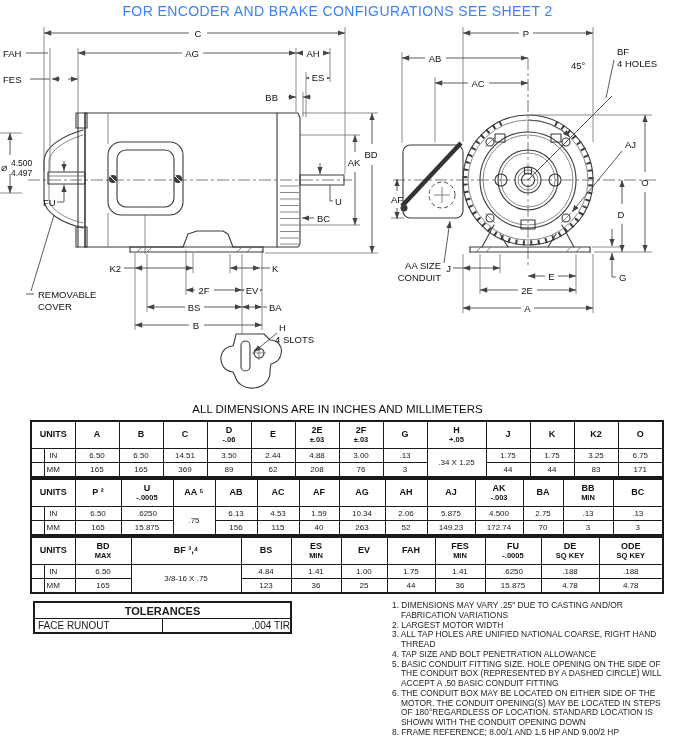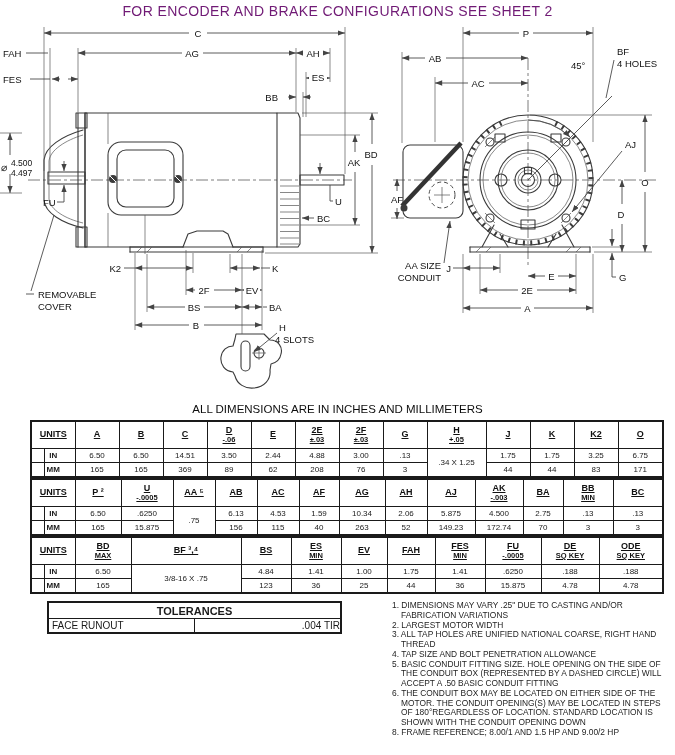--- a/index.html
+++ b/index.html
@@ -1,48 +1,48 @@
 <!DOCTYPE html>
 <html><head>
 <meta charset="utf-8">
 <style>
   html,body{margin:0;padding:0;background:#fff;}
   .page{position:relative;width:675px;height:755px;background:#fff;overflow:hidden;
         font-family:"Liberation Sans",sans-serif;color:#111;}
   .title{position:absolute;top:3px;left:0;width:675px;text-align:center;
-         font-size:14px;letter-spacing:.4px;color:#701a75;}
+         font-size:14px;letter-spacing:.4px;color:#3b82f6;}
   .units-note{position:absolute;top:403px;left:0;width:675px;text-align:center;
          font-size:11.5px;color:#0d0d0d;}
   svg{position:absolute;left:0;top:22px;}
   svg text{font-family:"Liberation Sans",sans-serif;font-size:9.5px;fill:#111;text-anchor:middle;}
   .ta-s{text-anchor:start}.ta-e{text-anchor:end}
   .f8{font-size:8.5px}.f10{font-size:10.5px}
   .st{stroke:#3b3b3b;stroke-width:1.1;fill:none;stroke-linejoin:round;stroke-linecap:round}
   .ex{stroke:#5a5a5a;stroke-width:.7;fill:none}
   .dm{stroke:#4a4a4a;stroke-width:.9;fill:none}
   .cl{stroke:#5a5a5a;stroke-width:.8;fill:none;stroke-dasharray:12 3 3 3}
   .dsh{stroke:#4a4a4a;stroke-width:1;fill:none;stroke-dasharray:4 3}
   .tk{stroke:#3b3b3b;stroke-width:5;fill:none;stroke-dasharray:2 5.5}
   .thk{stroke:#333;stroke-width:4.5;fill:none}
   .fil{fill:#3b3b3b;stroke:none}
   .wl{stroke:#fff;stroke-width:1;fill:none}
   .wbx{fill:#fff;stroke:none}
   .thin{stroke:#555;stroke-width:.7;fill:none}
   table.dim{position:absolute;left:30px;border-collapse:collapse;table-layout:fixed;width:632px;
             border:2px solid #1a1a1a;}
   table.dim th,table.dim td{border:1px solid #1a1a1a;text-align:center;padding:0;overflow:hidden;}
-  table.dim th{height:26px;vertical-align:middle;text-decoration:underline;}
+  table.dim th{height:26px;vertical-align:middle;}
   .hl{display:block;font-size:9px;font-weight:bold;line-height:1.1;}
   .hs{display:block;font-size:7.5px;font-weight:bold;line-height:1.1;}
   .hs:empty{display:none}
   table.dim td{font-size:8px;height:13px;color:#1a1a1a;}
-  td.uv{text-align:right;padding-right:3px;font-weight:bold;font-size:8.5px;
+  td.uv{text-align:right;padding-right:3px;font-weight:normal;font-size:8.5px;
         background:linear-gradient(to right,transparent 12px,#1a1a1a 12px,#1a1a1a 13px,transparent 13px);}
   #t1{top:420px}#t2{top:478px}#t3{top:536px}
-  table.tol{position:absolute;left:47px;top:601px;width:295px;border-collapse:collapse;
+  table.tol{position:absolute;left:33px;top:601px;width:259px;border-collapse:collapse;
             table-layout:fixed;border:2px solid #1a1a1a;padding-left:41px;}
   table.tol td{border:1px solid #1a1a1a;font-size:10px;height:13px;padding:0 3px;color:#1a1a1a;}
   table.tol td.tt{font-size:11px;font-weight:bold;text-align:center;height:15px;}
   table.tol td.tv{width:48px;text-align:right;padding:0;}
   .notes{position:absolute;left:392px;top:601px;width:281px;}
   .note{font-size:8.4px;line-height:1.16;padding-left:9px;text-indent:-9px;color:#1d1d1d;}
 </style>
 </head>
 <body>
 

